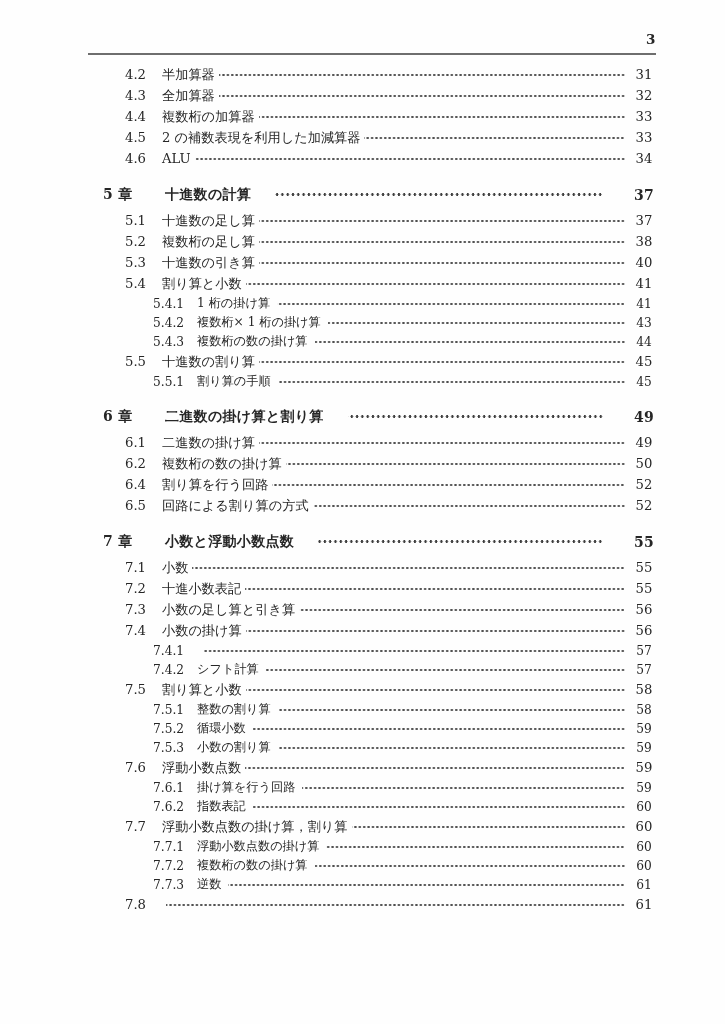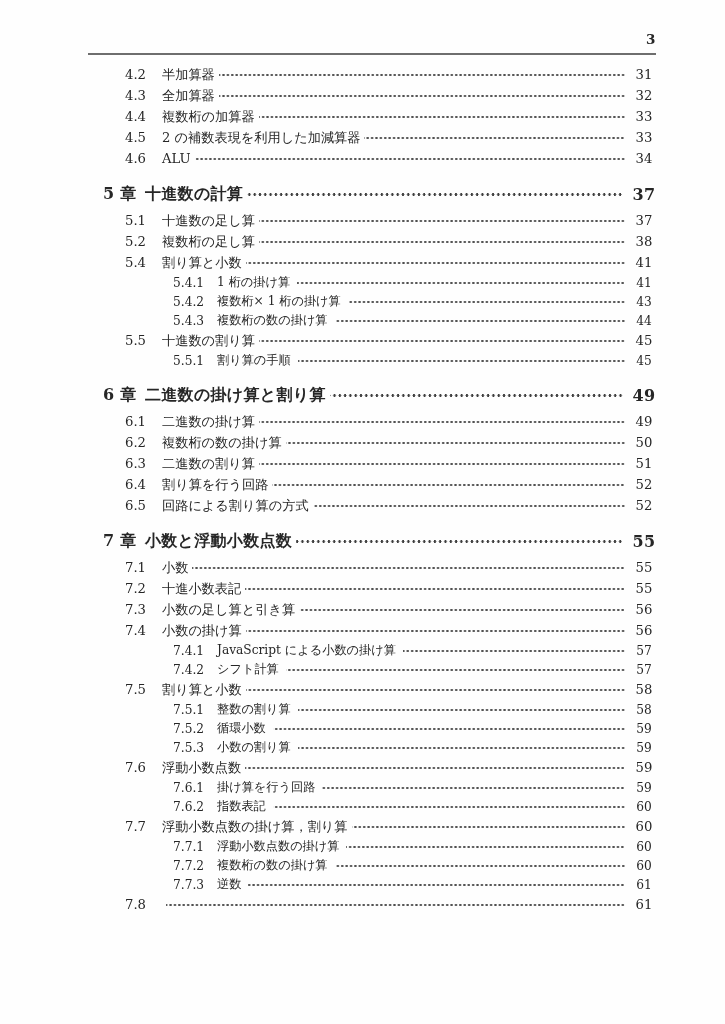--- a/index.html
+++ b/index.html
@@ -37,27 +37,28 @@
     background-size:4.4px 4.4px;
     background-repeat:repeat-x;
     background-position:right center;
   }
   .pg { flex:0 0 auto; min-width:24px; text-align:center; }
 
   .row.section { height:21px; padding-left:30px; font-size:13.2px; }
   .row.section .num { width:37px; }
 
   .row.subsection { height:19px; padding-left:58px; font-size:12.2px; }
-  .row.subsection .num { width:44px;margin-left:20px; }
+  .row.subsection .num { width:44px; }
   .row.subsection .leader { margin-left:7px; }
 
   .row.chapter {
     height:30px; margin:10.5px 0 0.5px 0;
-    padding-left:8px; font-size:16px; font-weight:600;
+    padding-left:8px; font-size:14px; font-weight:600;
     letter-spacing:.3px;
+    gap:20px;
   }
   .row.chapter .num { width:42px; }
   .row.chapter .leader {
     height:16px;
     background-image:radial-gradient(circle, #3f3f3f 1.15px, rgba(0,0,0,0) 1.5px);
     background-size:5.3px 5.3px;
     margin-right:9px;
   }
 </style>
 </head>
@@ -118,20 +119,26 @@
     <span class="pg">37</span>
   </div>
 
   <div class="row section">
     <span class="num">5.2</span>
     <span class="title">複数桁の足し算</span>
     <span class="leader"></span>
     <span class="pg">38</span>
   </div>
 
+  <div class="row section">
+    <span class="num">5.3</span>
+    <span class="title">十進数の引き算</span>
+    <span class="leader"></span>
+    <span class="pg">40</span>
+  </div>
 
   <div class="row section">
     <span class="num">5.4</span>
     <span class="title">割り算と小数</span>
     <span class="leader"></span>
     <span class="pg">41</span>
   </div>
 
   <div class="row subsection">
     <span class="num">5.4.1</span>
@@ -183,26 +190,20 @@
     <span class="pg">49</span>
   </div>
 
   <div class="row section">
     <span class="num">6.2</span>
     <span class="title">複数桁の数の掛け算</span>
     <span class="leader"></span>
     <span class="pg">50</span>
   </div>
 
-  <div class="row section">
-    <span class="num">6.3</span>
-    <span class="title">二進数の割り算</span>
-    <span class="leader"></span>
-    <span class="pg">51</span>
-  </div>
 
   <div class="row section">
     <span class="num">6.4</span>
     <span class="title">割り算を行う回路</span>
     <span class="leader"></span>
     <span class="pg">52</span>
   </div>
 
   <div class="row section">
     <span class="num">6.5</span>
@@ -241,21 +242,20 @@
 
   <div class="row section">
     <span class="num">7.4</span>
     <span class="title">小数の掛け算</span>
     <span class="leader"></span>
     <span class="pg">56</span>
   </div>
 
   <div class="row subsection">
     <span class="num">7.4.1</span>
-    <span class="title">JavaScript による小数の掛け算</span>
     <span class="leader"></span>
     <span class="pg">57</span>
   </div>
 
   <div class="row subsection">
     <span class="num">7.4.2</span>
     <span class="title">シフト計算</span>
     <span class="leader"></span>
     <span class="pg">57</span>
   </div>

